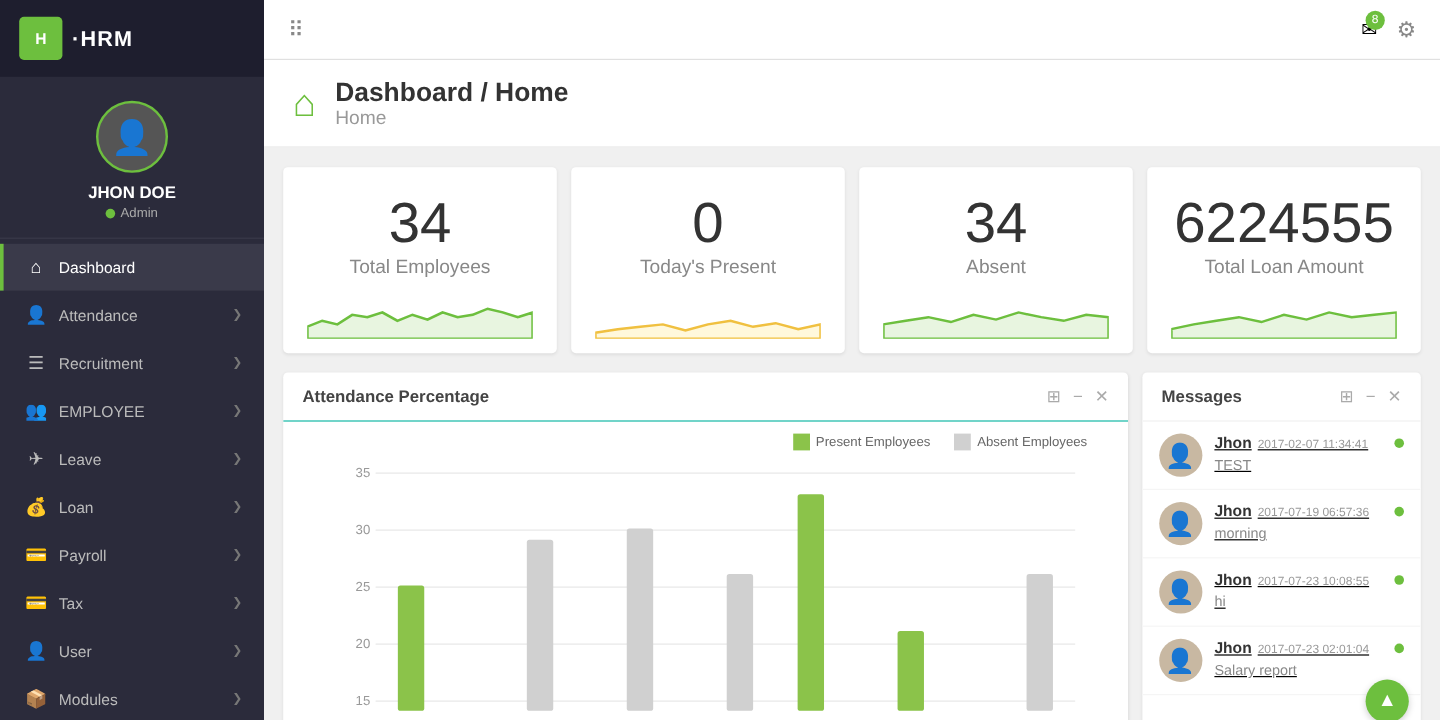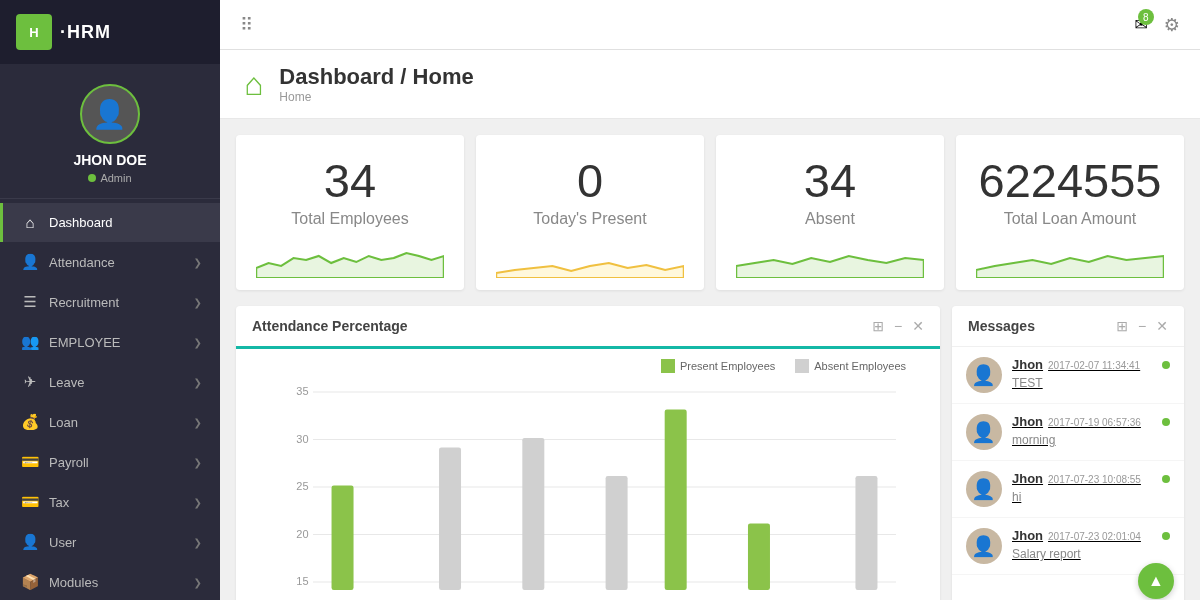--- a/index.html
+++ b/index.html
@@ -111,21 +111,21 @@
       padding: 14px 24px;
       display: flex;
       align-items: center;
       gap: 16px;
       border-bottom: 1px solid #e8e8e8;
       flex-shrink: 0;
     }
     #page-header-icon { font-size: 32px; color: #6dbf3e; }
     #page-title-block {}
     #page-title { font-size: 22px; color: #333; font-weight: 600; }
-    #page-breadcrumb { font-size: 12px; color: #999; }
+    #page-breadcrumb { font-size: 16px; color: #999; }
 
     
     #dashboard-content {
       flex: 1;
       overflow-y: auto;
       padding: 16px;
       display: flex;
       flex-direction: column;
       gap: 16px;
     }
@@ -165,21 +165,21 @@
       box-shadow: 0 1px 3px rgba(0,0,0,0.08);
       display: flex;
       flex-direction: column;
       overflow: hidden;
     }
     #attendance-header {
       display: flex;
       align-items: center;
       justify-content: space-between;
       padding: 12px 16px;
-      border-bottom: 3px solid #14b8a6;
+      border-bottom: 1px solid #14b8a6;
     }
     #attendance-title { font-size: 14px; font-weight: 600; color: #444; }
     #attendance-actions { display: flex; gap: 10px; color: #aaa; font-size: 14px; }
     #attendance-body { flex: 1; padding: 10px 34px; }
     #chart-legend {
       display: flex;
       gap: 20px;
       margin-bottom: 8px;
       justify-content: flex-end;
       font-size: 11px;

